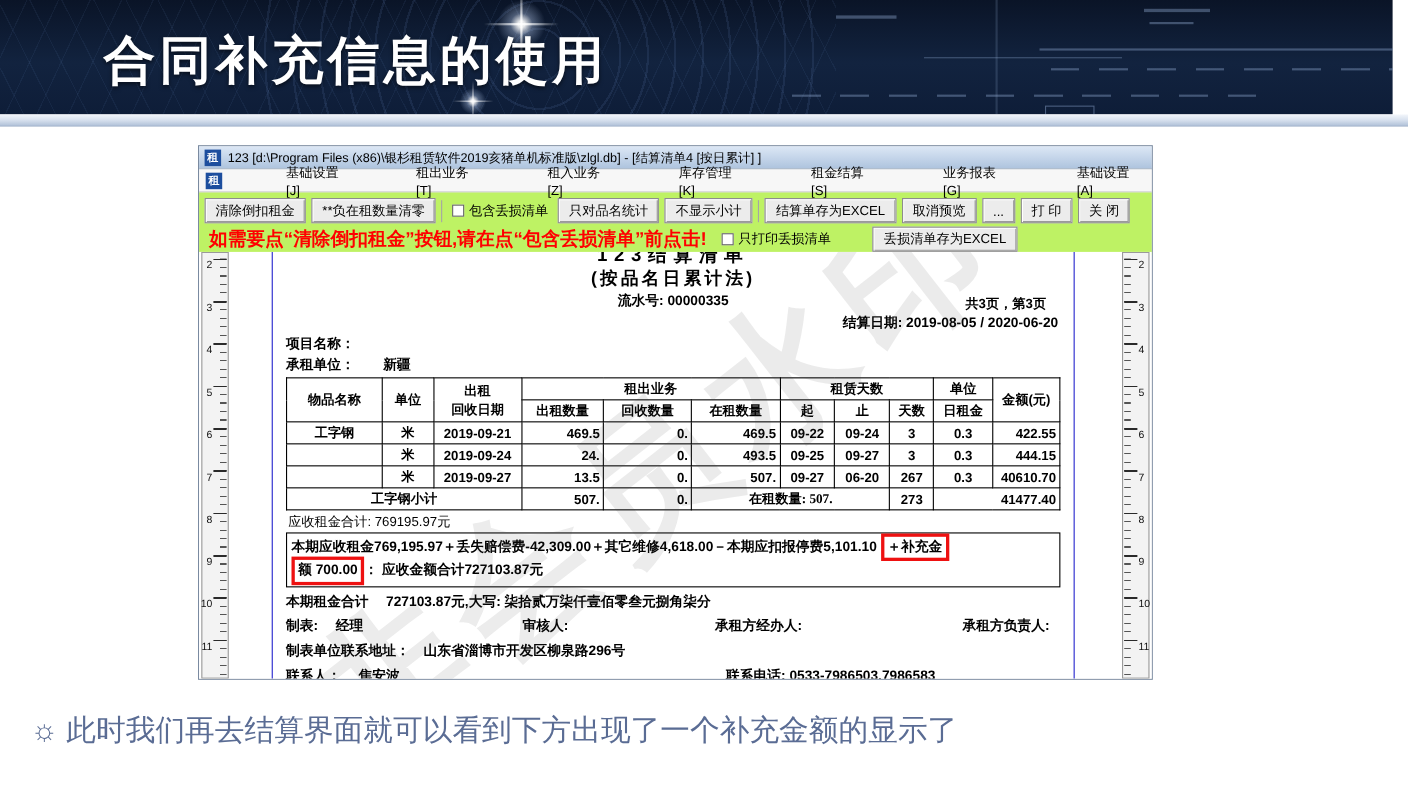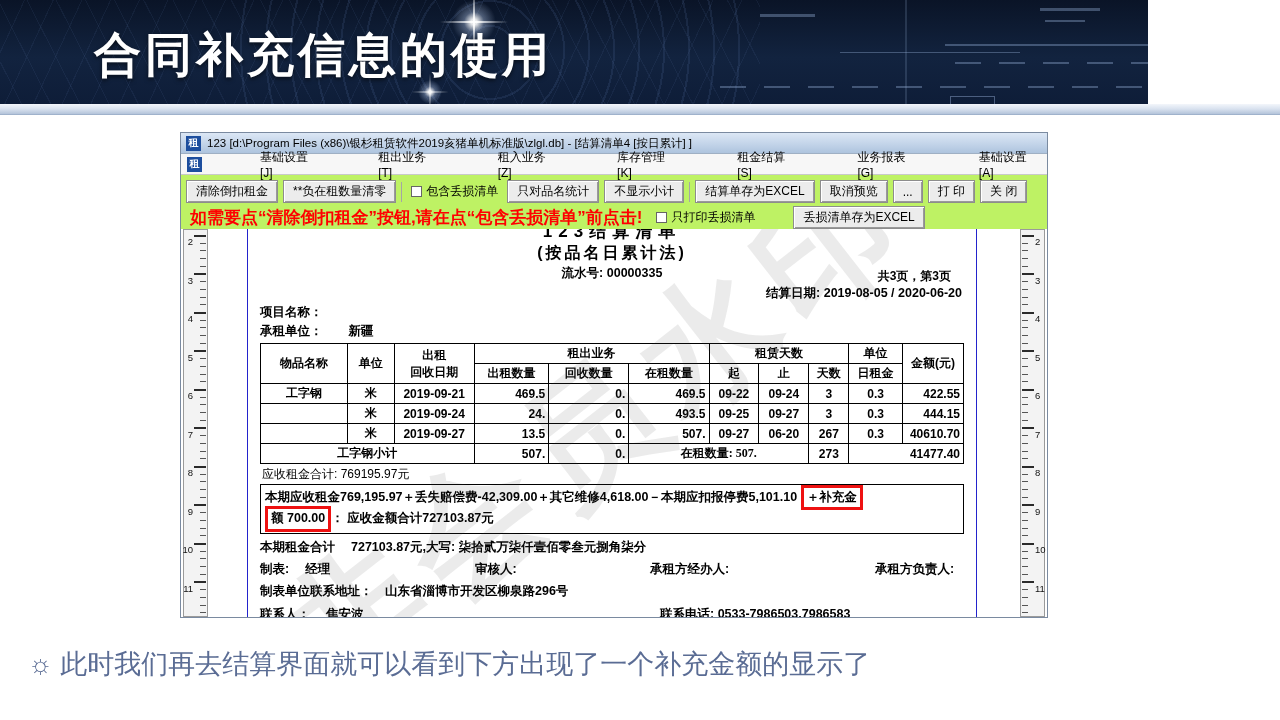--- a/index.html
+++ b/index.html
@@ -1,20 +1,20 @@
 <!DOCTYPE html>
 <html><head>
 <meta charset="utf-8">
 <style>
   * { margin:0; padding:0; box-sizing:border-box; }
   html,body { width:1280px; height:720px; overflow:hidden; background:#ffffff;
               font-family:"Liberation Sans", sans-serif; }
 
   
-  .banner { position:absolute; left:0; top:0; width:1148px; height:104px;
+  .banner { position:absolute; left:0; top:0; width:1266px; height:104px;
             background:linear-gradient(180deg,#0a1427 0%,#12233f 55%,#0e1d38 100%);
             overflow:hidden; }
   .banner .web { position:absolute; left:0; top:-10px; width:760px; height:130px; opacity:.55;
             background:
               repeating-linear-gradient(115deg, rgba(120,155,215,.14) 0 1px, transparent 1px 26px),
               repeating-linear-gradient(63deg, rgba(120,155,215,.14) 0 1px, transparent 1px 26px); }
   .banner .rings { position:absolute; left:230px; top:-120px; width:520px; height:340px; opacity:.5;
             background:repeating-radial-gradient(circle at 260px 170px,
               transparent 0 23px, rgba(125,160,225,.22) 23px 25px); }
   .burst { position:absolute; width:0; height:0; }

